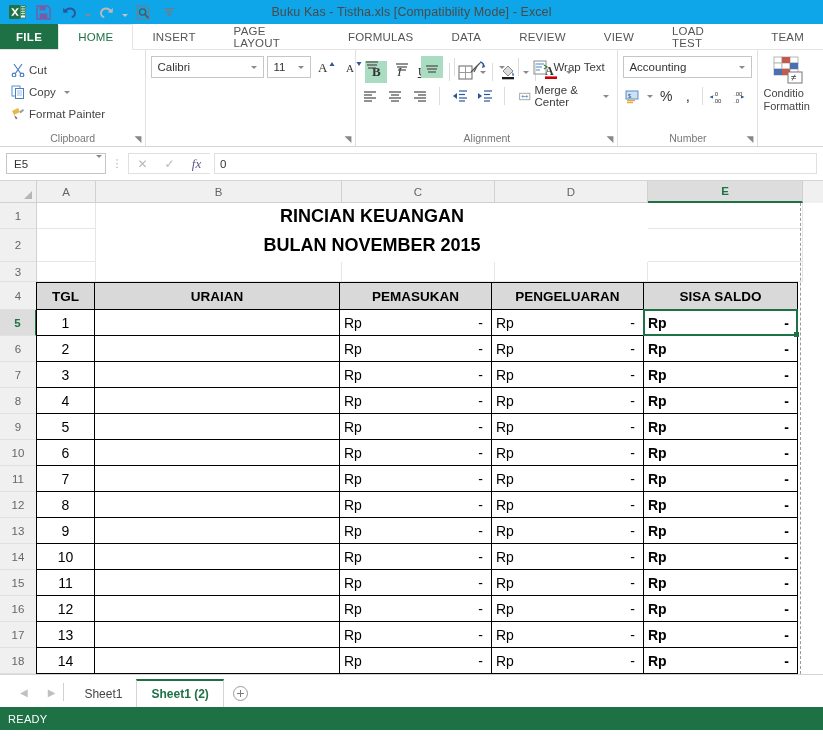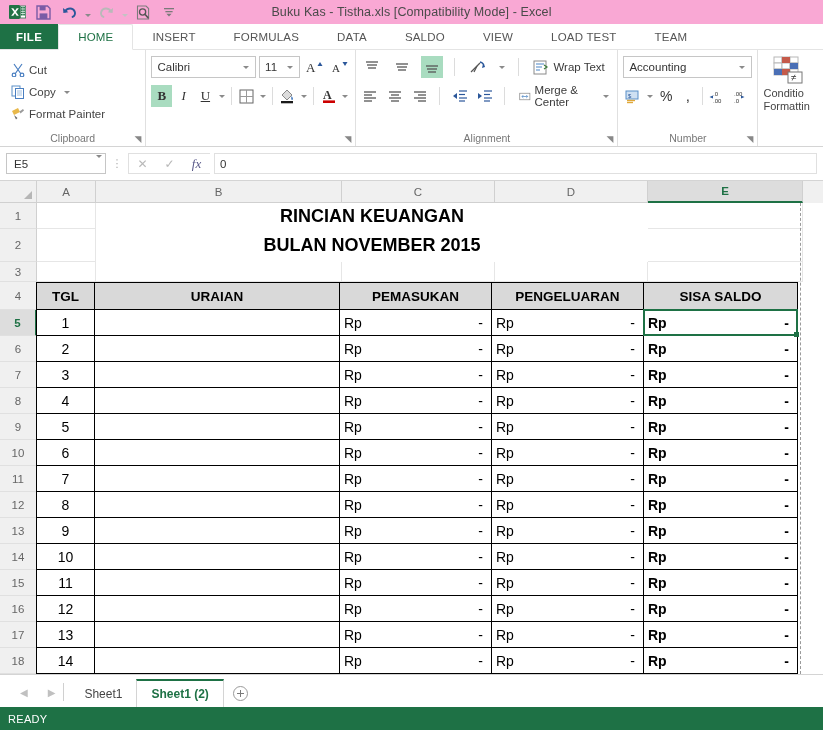--- a/index.html
+++ b/index.html
@@ -6,21 +6,21 @@
   html, body { margin:0; padding:0; }
   body {
     width:823px; height:736px; overflow:hidden;
     font-family:"Liberation Sans", sans-serif;
     background:#ffffff; color:#444;
     -webkit-font-smoothing:antialiased;
   }
 
   
   .titlebar{
-    position:relative; height:24px; background:#f9a8d4;
+    position:relative; height:24px; background:#0ea5e9;
     display:flex; align-items:center;
   }
   .qat{ display:flex; align-items:center; gap:0px; padding-left:4px; }
   .qat-btn{ width:26px; height:22px; display:flex; align-items:center; justify-content:center; }
   .qat-caret{ width:11px; height:22px; display:flex; align-items:flex-end; justify-content:center; padding-bottom:6px; }
   .caret{ width:0;height:0;border-left:3px solid transparent;border-right:3px solid transparent;border-top:3.5px solid #8a8a8a; }
   .title-text{
     position:absolute; left:0; right:0; text-align:center;
     font-size:12.5px; color:#4a4a4a; letter-spacing:.1px; pointer-events:none;
   }
@@ -237,23 +237,24 @@
         </svg>
     </div>
   </div>
   <div class="title-text">Buku Kas - Tistha.xls  [Compatibility Mode] - Excel</div>
 </div>
 
 <div class="tabrow">
   <div class="tab-file">FILE</div>
   <div class="tab active">HOME</div>
   <div class="tab">INSERT</div>
+  <div class="tab">PAGE LAYOUT</div>
   <div class="tab">FORMULAS</div>
   <div class="tab">DATA</div>
-  <div class="tab">SALDO</div>
+  <div class="tab">REVIEW</div>
   <div class="tab">VIEW</div>
   <div class="tab">LOAD TEST</div>
   <div class="tab">TEAM</div>
 </div>
 
 <div class="ribbon">
 
   <div class="group g-clip">
     <div class="group-body">
       <div class="clip-list">
@@ -284,21 +285,21 @@
             </svg>
           <span>Format Painter</span>
         </div>
       </div>
     </div>
     <div class="group-label">Clipboard</div>
     <div class="group-launcher">◥</div>
   </div>
 
   <div class="group g-font">
-    <div class="group-body" style="flex-direction:column; padding-top:2px;">
+    <div class="group-body" style="flex-direction:row; padding-top:2px;">
       <div class="font-row1">
         <div class="combo fname">
           <span class="cv">Calibri</span>
           <span class="cd">
               <i class="caret"></i>
             </span>
         </div>
         <div class="combo fsize">
           <span class="cv">11</span>
           <span class="cd">

